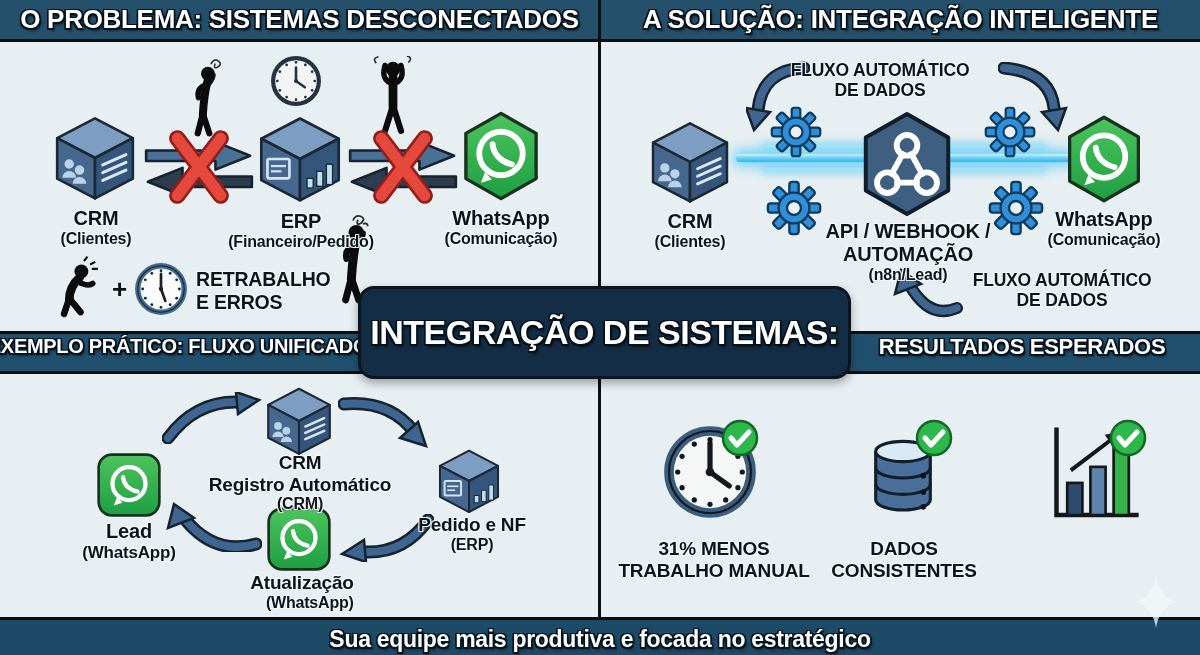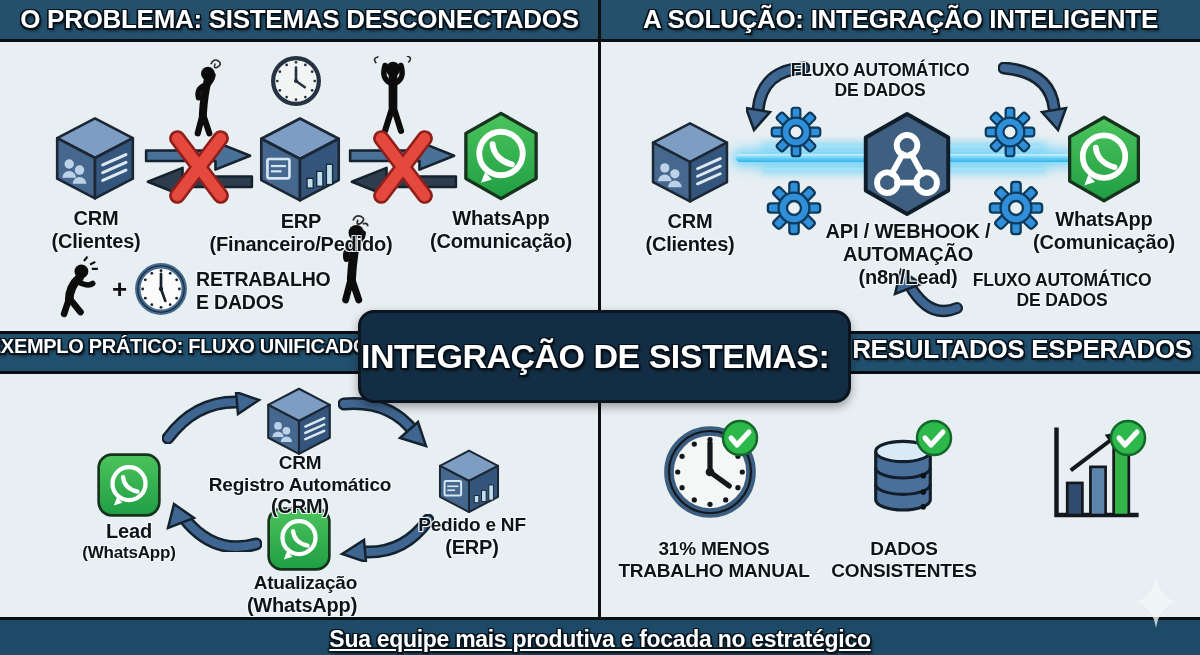--- a/index.html
+++ b/index.html
@@ -9,35 +9,35 @@
   .hdr{position:absolute;top:0;height:39px;background:#24506b;border-bottom:3px solid #0a0f14;
        display:flex;align-items:center;justify-content:center;}
   .hdr-text,.band-text{color:#fff;font-weight:bold;font-size:26px;letter-spacing:-0.3px;white-space:nowrap;
        text-shadow:-1.5px -1.5px 0 #06121c,1.5px -1.5px 0 #06121c,-1.5px 1.5px 0 #06121c,1.5px 1.5px 0 #06121c,2px 3px 3px rgba(0,0,0,.55);}
   .band{position:absolute;left:0;top:331px;width:1200px;height:37px;background:#21506e;
         border-top:3px solid #0a0f14;border-bottom:3px solid #0a0f14;z-index:2;}
   .band-text{position:absolute;top:4px;font-size:21px;transform:translateX(-50%);}
   .vdivider{position:absolute;left:598px;top:0;width:3px;height:617px;background:#0c0e10;z-index:1;}
   .banner{position:absolute;left:358px;top:286px;width:487px;height:87px;background:#132e44;
           border:3px solid #0a1520;border-radius:16px;z-index:3;display:flex;flex-direction:column;
-          justify-content:center;box-shadow:0 4px 10px rgba(0,0,0,.35);margin-top:24px;}
+          align-items:center;justify-content:center;box-shadow:0 4px 10px rgba(0,0,0,.35);}
   .banner .b1{font-size:34px;}
   .banner .b2{font-size:26px;margin-top:2px;}
   .banner span{color:#fff;font-weight:bold;letter-spacing:-0.5px;white-space:nowrap;
        text-shadow:-1.5px -1.5px 0 #05101a,1.5px -1.5px 0 #05101a,-1.5px 1.5px 0 #05101a,1.5px 1.5px 0 #05101a,2px 3px 3px rgba(0,0,0,.6);}
   .footerbar{position:absolute;left:0;top:617px;width:1200px;height:38px;background:#1d4a66;
        border-top:3px solid #0a0f14;display:flex;align-items:center;justify-content:center;z-index:4;}
-  .footerbar span{font-size:23px;text-decoration:underline;}
+  .footerbar span{font-size:23px;}
   
   .node-label{position:absolute;transform:translateX(-50%);text-align:center;font-weight:bold;
        color:#0f1419;line-height:1.14;letter-spacing:-0.2px;white-space:nowrap;z-index:3;
        text-shadow:-1px -1px 0 rgba(244,249,251,.9),1px -1px 0 rgba(244,249,251,.9),-1px 1px 0 rgba(244,249,251,.9),1px 1px 0 rgba(244,249,251,.9);}
   .l1{font-size:20px;display:block;}
   .l1s{font-size:19px;display:block;}
-  .l2{font-size:20px;display:block;}
+  .l2{font-size:16px;display:block;}
   .flow-label{font-size:17.5px;line-height:1.15;}
   .issue-label{transform:none;text-align:left;font-size:19.5px;line-height:1.18;}
   .plus{position:absolute;font-size:26px;font-weight:bold;color:#111;z-index:3;}
   
   .glow-line{position:absolute;left:736px;top:154px;width:336px;height:8px;z-index:1;border-radius:4px;
      background:linear-gradient(180deg,#d9f4fd,#74d4f7 45%,#2fb3ea);
      box-shadow:0 0 14px 4px rgba(95,205,247,.85),0 0 4px 1px rgba(180,235,255,.9);}
   .glow-line:before,.glow-line:after{content:"";position:absolute;left:8%;width:84%;height:3px;border-radius:2px;
      background:#9fe2fa;box-shadow:0 0 8px 2px rgba(95,205,247,.7);}
   .glow-line:before{top:-9px;} .glow-line:after{bottom:-9px;}
@@ -52,21 +52,21 @@
 
   <div class="hdr" style="left:0;width:599px;">
     <span class="hdr-text">O PROBLEMA: SISTEMAS DESCONECTADOS</span>
   </div>
   <div class="hdr" style="left:601px;width:599px;">
     <span class="hdr-text">A SOLUÇÃO: INTEGRAÇÃO INTELIGENTE</span>
   </div>
   <div class="vdivider"></div>
   <div class="band"></div>
   <span class="band-text" style="left:178px;top:335px;font-size:20px;z-index:2;">EXEMPLO PRÁTICO: FLUXO UNIFICADO</span>
-  <span class="band-text" style="left:1022px;top:334px;font-size:26px;z-index:2;">RESULTADOS ESPERADOS</span>
+  <span class="band-text" style="left:1022px;top:334px;font-size:22px;z-index:2;">RESULTADOS ESPERADOS</span>
 
   <div class="banner">
     <span class="b1">INTEGRAÇÃO DE SISTEMAS:</span>
   </div>
 
   <div class="footerbar">
     <span class="hdr-text" style="font-size:23px;">Sua equipe mais produtiva e focada no estratégico</span>
   </div>
 
   <div class="icon" style="left:52px;top:112px;width:86px;height:92px;">
@@ -237,21 +237,21 @@
           <circle cx="21" cy="33" r="2.6"></circle>
           <circle cx="33" cy="21" r="2.6"></circle>
       </g>
       <line x1="50" y1="50" x2="50" y2="22" stroke="#15222e" stroke-width="5" stroke-linecap="round"></line>
       <line x1="50" y1="50" x2="58" y2="72" stroke="#15222e" stroke-width="5" stroke-linecap="round"></line>
       <circle cx="50" cy="50" r="4" fill="#15222e"></circle>
     </svg>
   </div>
   <div class="node-label issue-label" style="left:196px;top:268px;">
     <span style="display:block;">RETRABALHO</span>
-    <span style="display:block;">E DADOS</span>
+    <span style="display:block;">E ERROS</span>
   </div>
 
   <div class="node-label flow-label" style="left:880px;top:60px;">
     <span style="display:block;">FLUXO AUTOMÁTICO</span>
     <span style="display:block;">DE DADOS</span>
   </div>
   <div class="icon" style="left:746px;top:60px;width:64px;height:76px;">
     <svg viewBox="0 0 64 76">
       <path d="M58,8 Q16,10 12,50" fill="none" stroke="#15222f" stroke-width="13" stroke-linecap="round"></path>
       <path d="M58,8 Q16,10 12,50" fill="none" stroke="#3f6690" stroke-width="8" stroke-linecap="round"></path>

